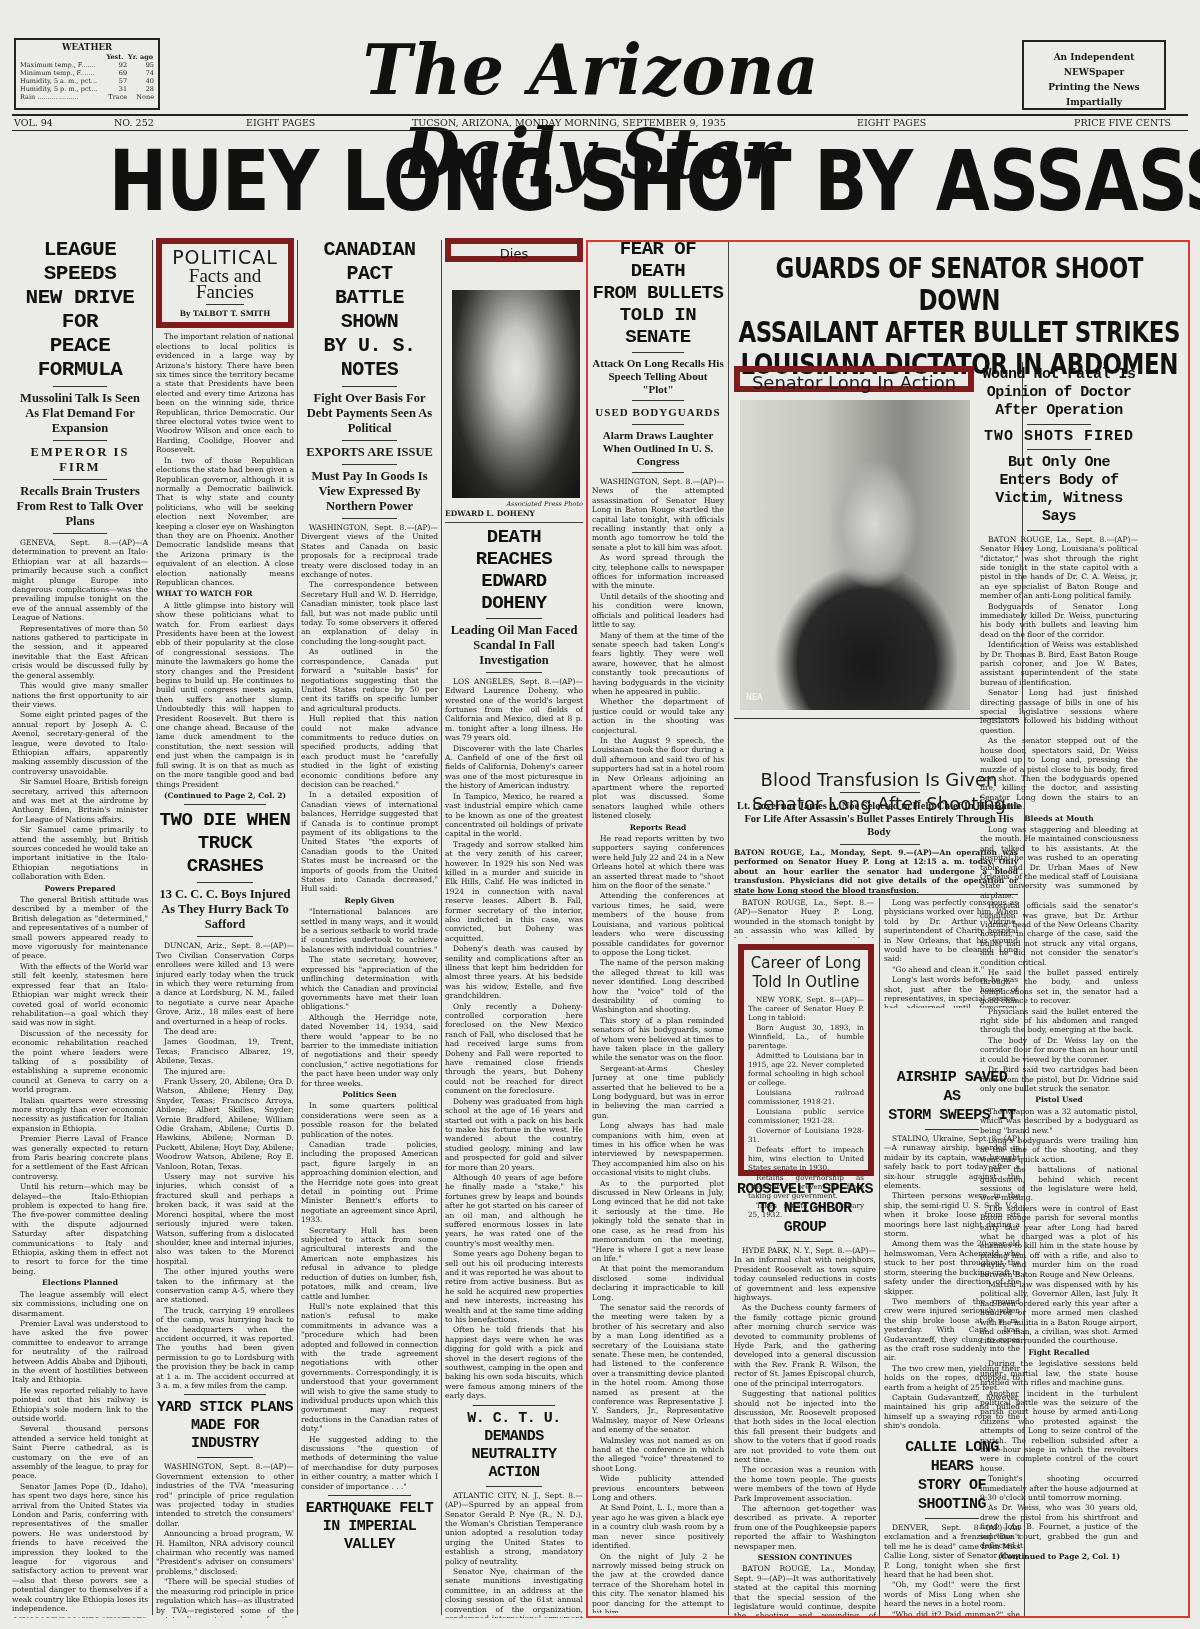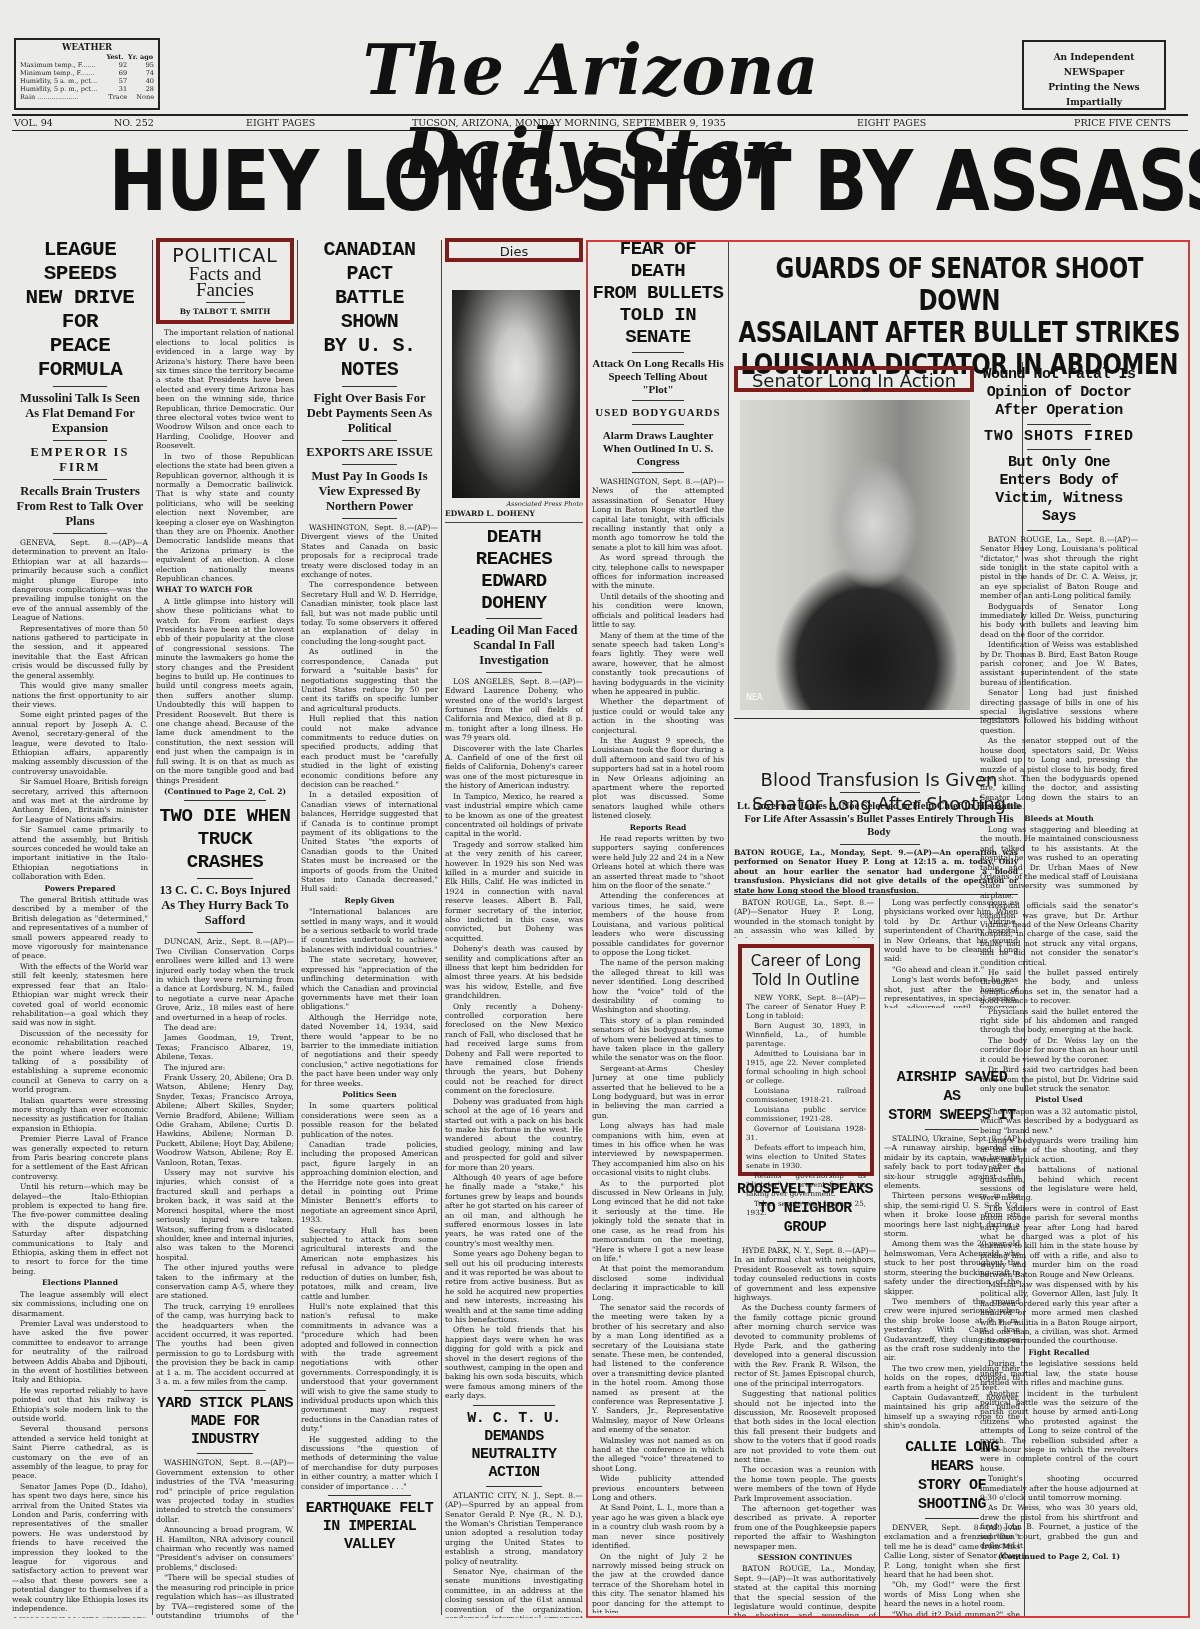--- a/index.html
+++ b/index.html
@@ -25,21 +25,21 @@
   
   .col { position: absolute; top: 238px; font-size: 7.5px; line-height: 9.4px; text-align: justify; overflow: hidden; }
   .vline { position: absolute; width: 1px; background: #444; }
   .hed { font-family: "DejaVu Sans Condensed", "DejaVu Sans", sans-serif; font-weight: bold; text-align: center; color: #111; line-height: 1.05; letter-spacing: -0.5px; }
   .hed.serif { font-family: Liberation Mono, monospace; }
   .deck { font-family: "Liberation Serif", serif; font-weight: bold; text-align: center; font-size: 12.5px; line-height: 15px; margin: 3px 0; }
   .sep { width: 40%; height: 1px; background: #333; margin: 4px auto; }
   .body p { text-indent: 8px; margin-bottom: 1px; }
   .cont { text-align: center; font-weight: bold; font-size: 7.5px; margin-top: 2px; }
   .subhed { text-align: center; font-weight: bold; font-size: 7.5px; margin: 2px 0; }
-  .box { border: 4px solid #7f1d1d; text-align: center; }
+  .box { border: 6px solid #7f1d1d; text-align: center; }
 
   .photo { position: absolute; background: radial-gradient(ellipse at 50% 38%, #e5e5e2 0%, #c8c8c4 22%, #7a7a76 45%, #2a2a28 70%, #111 100%); }
   .photo.long { background:
      radial-gradient(ellipse 28% 30% at 58% 40%, #d8d8d4 0%, #b0b0ac 50%, transparent 70%),
      radial-gradient(ellipse 50% 40% at 55% 85%, #1a1a1a 0%, #2a2a2a 60%, transparent 80%),
      linear-gradient(90deg, #d9d9d4 0%, #c7c7c2 35%, #8a8a86 70%, #bdbdb8 100%); }
 
   .redbox { position: absolute; left: 586px; top: 240px; width: 604px; height: 1378px; border: 2px solid #d43c3c; pointer-events: none; }
 </style>
 </head>

